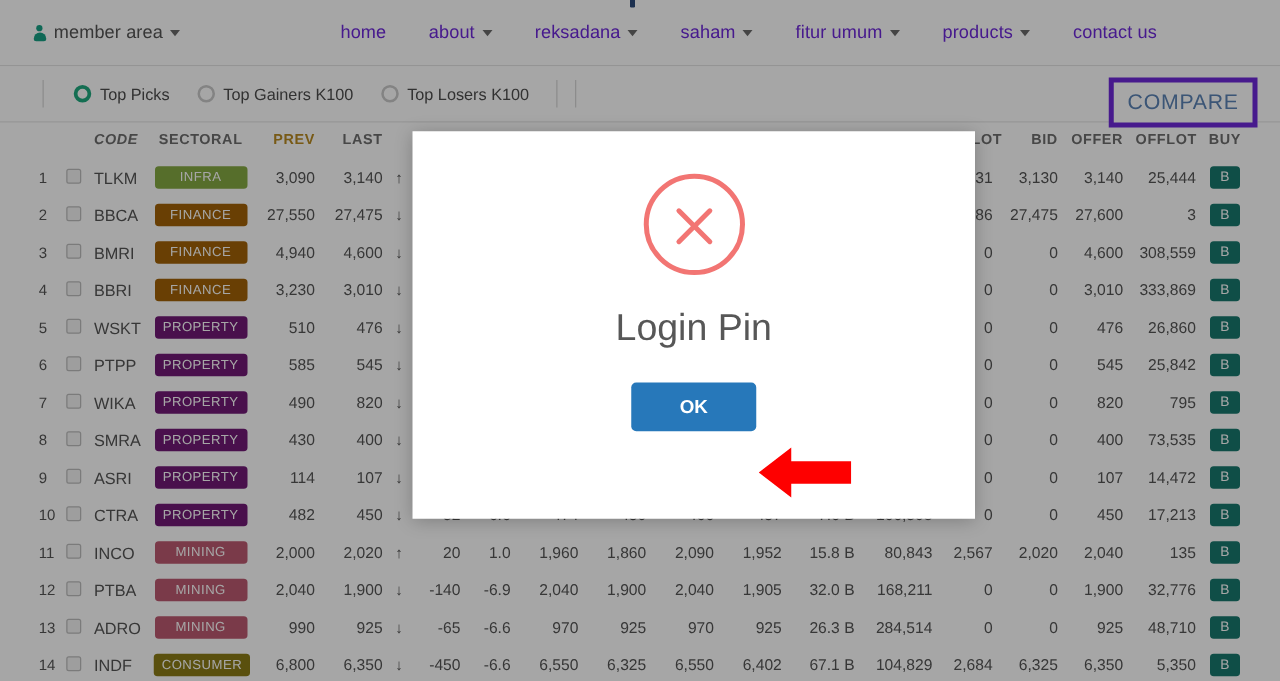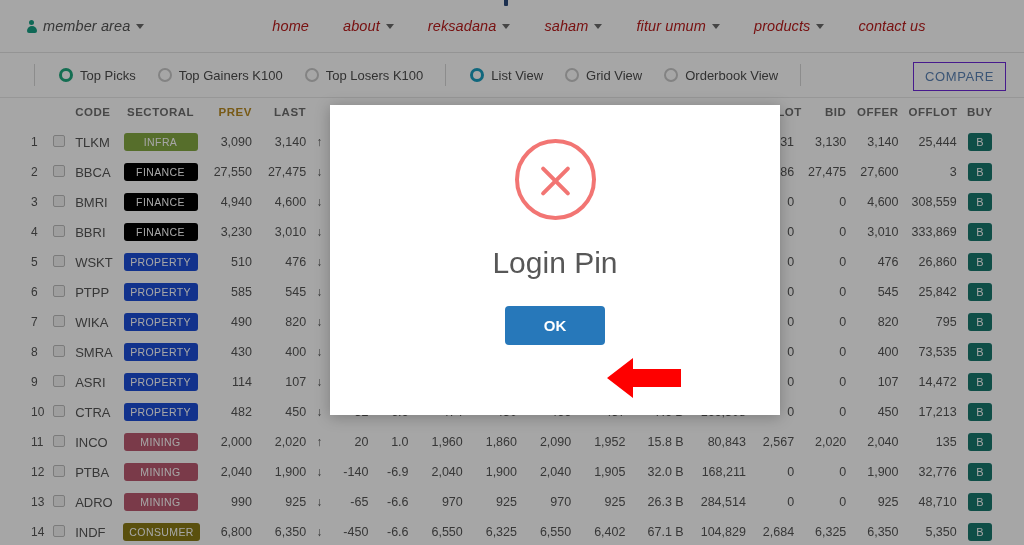--- a/index.html
+++ b/index.html
@@ -29,21 +29,20 @@
 
   
   .navbar {
     height: 53px;
     border-bottom: 1px solid #e4e4e4;
     display: flex;
     align-items: center;
     padding: 0 26px;
     background: #ffffff;
     position: relative;
-    font-style: italic;
   }
   .logo-stub {
     position: absolute;
     left: 504px; top: -6px;
     width: 4px; height: 12px;
     background: #2b4a7a;
     border-radius: 1px;
   }
   .member-area {
     display: flex; align-items: center; gap: 6px;
@@ -54,21 +53,21 @@
   .person-icon::before {
     content:""; position:absolute; left:3px; top:0; width:5px; height:5px;
     border-radius:50%; background:#18a085;
   }
   .person-icon::after {
     content:""; position:absolute; left:0.5px; top:6px; width:10px; height:7px;
     border-radius: 5px 5px 2px 2px; background:#18a085;
   }
   .nav-links { display:flex; align-items:center; gap: 34px; }
   .nav-link {
-    font-size: 14.5px; color: #b91c1c; letter-spacing: .1px;
+    font-size: 14.5px; color: #6d28d9; letter-spacing: .1px;
     display: flex; align-items: center; gap: 6px; cursor: pointer;
   }
   .caret {
     width: 0; height: 0;
     border-left: 4.5px solid transparent;
     border-right: 4.5px solid transparent;
     border-top: 5px solid #6a6a6a;
     display: inline-block;
   }
 
@@ -94,24 +93,24 @@
   }
   .radio-dot.on-green { border-color: #1fa97e; border-width: 3.5px; }
   .radio-dot.on-blue  { border-color: #1a9fc0; border-width: 3.5px; }
   .vsep {
     width: 1px; height: 22px; background: #d8d8d8;
     margin: 0 14px 0 0;
   }
   .vsep.lead { margin: 0 14px 0 0; }
   .compare-btn {
     position: absolute; right: 18px; top: 9px;
-    border: 1px solid #6d28d9;
+    border: 4px solid #6d28d9;
     color: #5b83b5;
     background: #fff;
-    font-size: 13px; letter-spacing: .6px;
+    font-size: 17px; letter-spacing: .6px;
     padding: 6px 11px;
     cursor: pointer;
   }
 
   
   .table-wrap { padding: 0 26px; }
   table.stock {
     width: 100%;
     border-collapse: collapse;
     font-size: 12.5px;
@@ -119,21 +118,21 @@
   }
   table.stock thead th {
     font-size: 11.5px;
     font-weight: bold;
     color: #6e6e6e;
     letter-spacing: .5px;
     padding: 8px 5px 9px 5px;
     text-align: right;
     white-space: nowrap;
   }
-  table.stock thead th.l { text-align: left; }
+  table.stock thead th.l { text-align: left; font-style: italic; }
   table.stock thead th.c { text-align: center; }
   table.stock thead th.prev { color: #b88a22; }
   table.stock tbody td {
     padding: 6px 5px;
     text-align: right;
     white-space: nowrap;
     color: #555;
   }
   table.stock tbody td.l { text-align: left; }
   table.stock tbody td.c { text-align: center; }
@@ -151,22 +150,22 @@
     display: inline-block;
     min-width: 74px;
     text-align: center;
     border-radius: 3px;
     color: #ffffff;
     font-size: 10.5px;
     letter-spacing: .4px;
     padding: 3px 6px;
   }
   .b-INFRA    { background: #85a943; }
-  .b-FINANCE  { background: #000000; }
-  .b-PROPERTY { background: #1d4ed8; }
+  .b-FINANCE  { background: #a16207; }
+  .b-PROPERTY { background: #701a75; }
   .b-MINING   { background: #bc5a70; }
   .b-CONSUMER { background: #8a7c16; text-align: center; }
   .arrow-up   { color: #2d8a4e; font-size: 12px; }
   .arrow-dn   { color: #c03a44; font-size: 12px; }
   .buy-btn {
     display: inline-block;
     background: #17786e;
     color: #fff;
     font-size: 11px;
     border-radius: 3px;
@@ -291,34 +290,20 @@
         <div class="radio-item">
           <span class="radio-dot"></span>
           <span>Top Gainers K100</span>
         </div>
         <div class="radio-item">
           <span class="radio-dot"></span>
           <span>Top Losers K100</span>
         </div>
       </div>
       <div class="vsep"></div>
-      <div class="radio-group">
-        <div class="radio-item">
-          <span class="radio-dot on-blue"></span>
-          <span>List View</span>
-        </div>
-        <div class="radio-item">
-          <span class="radio-dot"></span>
-          <span>Grid View</span>
-        </div>
-        <div class="radio-item">
-          <span class="radio-dot"></span>
-          <span>Orderbook View</span>
-        </div>
-      </div>
       <div class="vsep"></div>
       <div class="compare-btn">COMPARE</div>
     </div>
 
     <div class="table-wrap">
       <table class="stock">
         <colgroup>
           <col style="width:22px">
             <col style="width:22px">
             <col style="width:48px">

